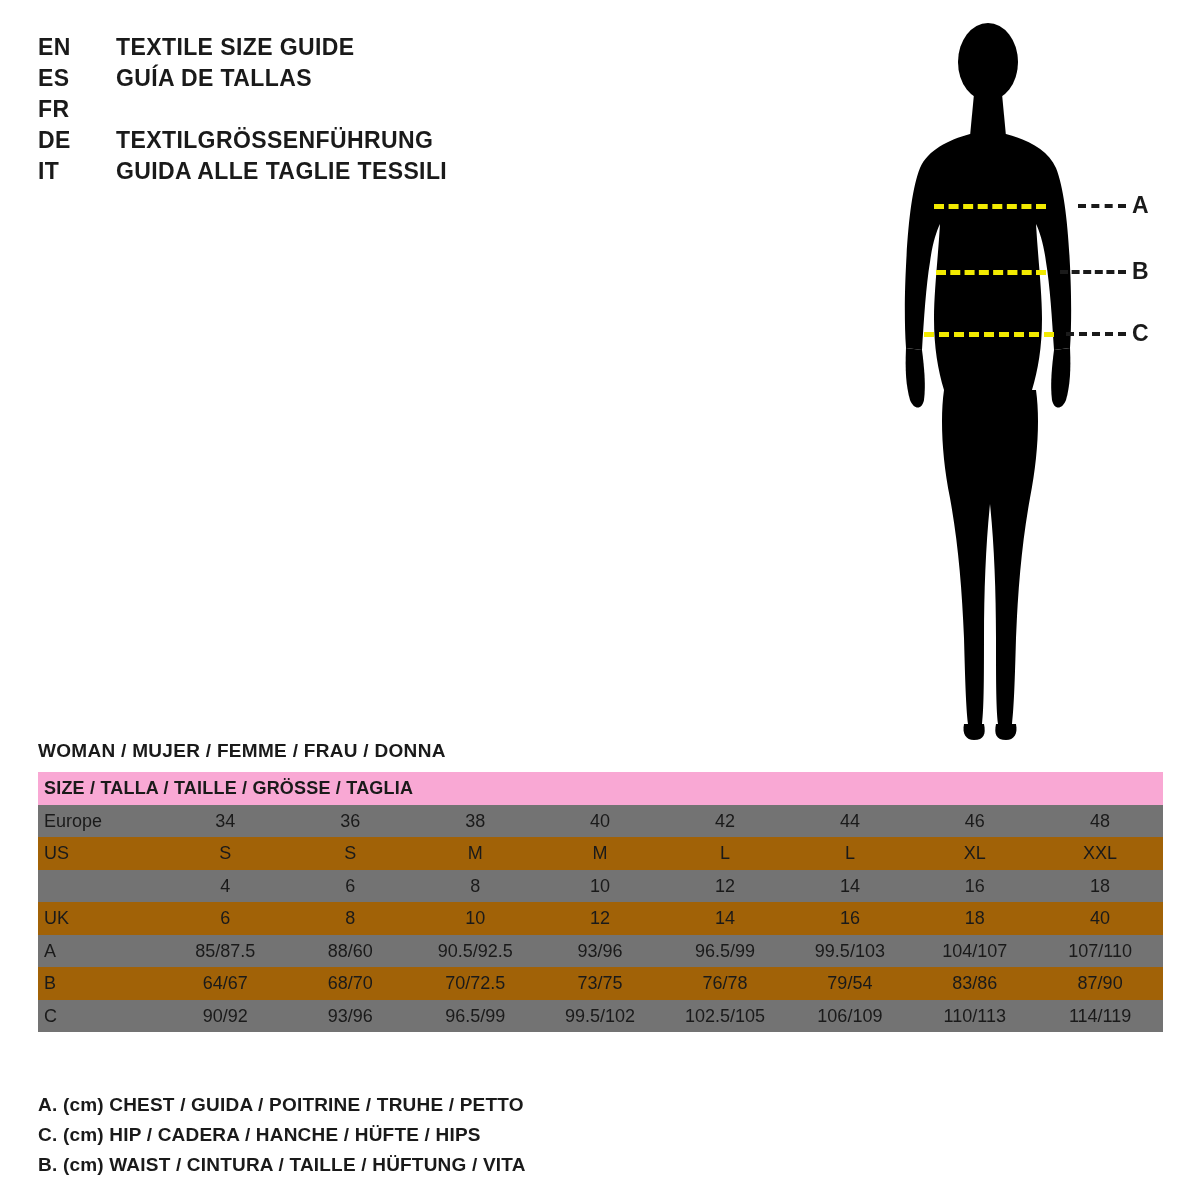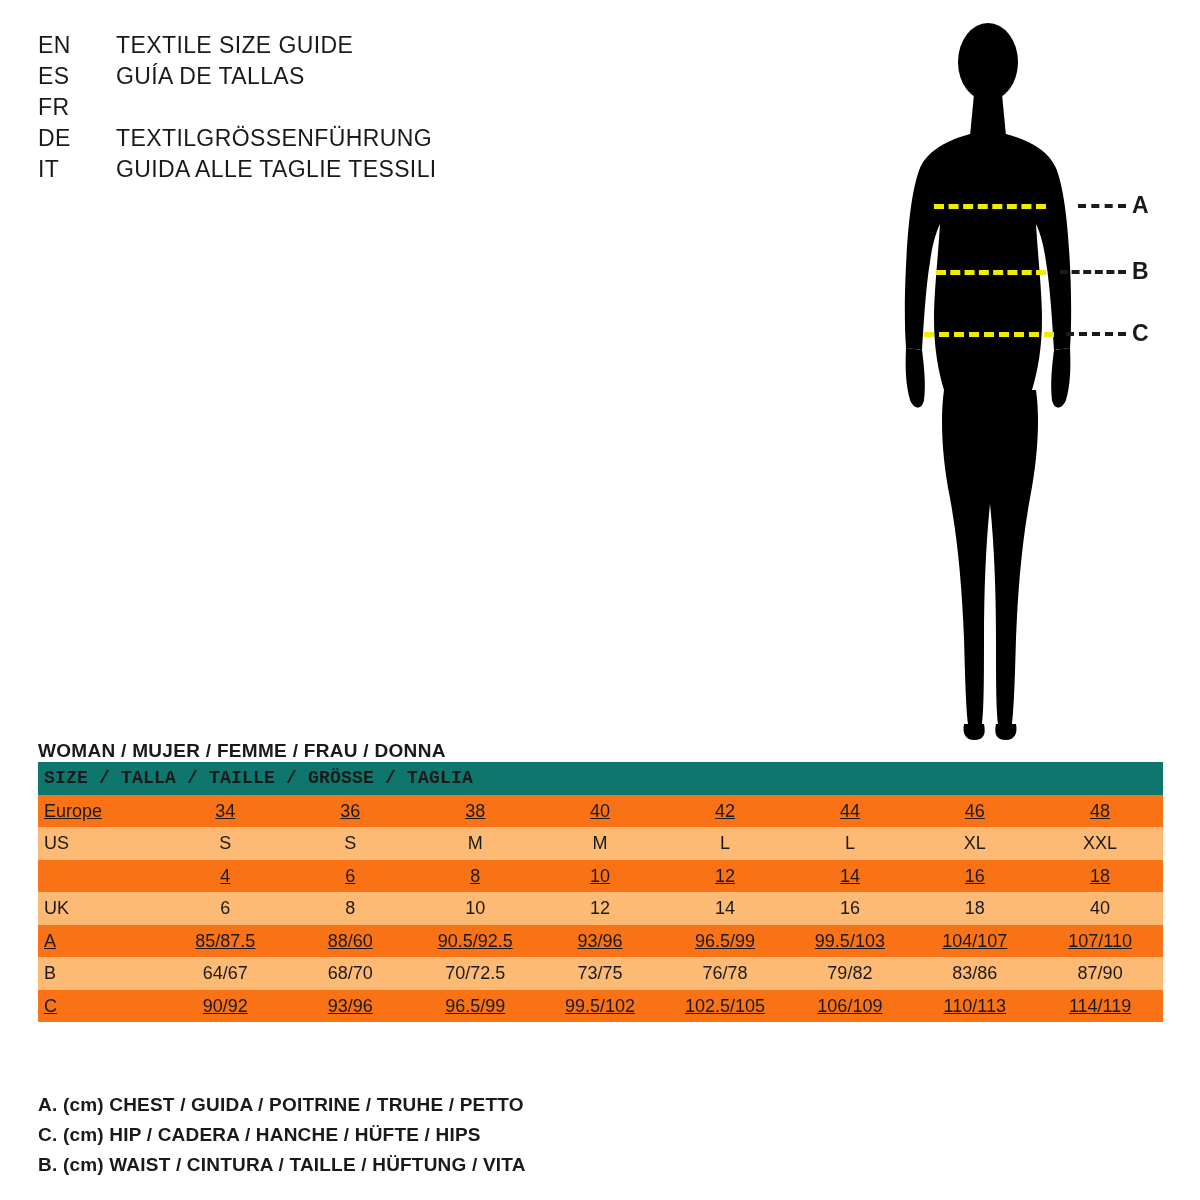--- a/index.html
+++ b/index.html
@@ -18,24 +18,24 @@
 
   
   #title-block {
     position: absolute;
     left: 38px;
     top: 30px;
     width: 560px;
   }
   .title-row {
     display: flex;
-    align-items: center;
+    align-items: flex-end;
     height: 31px;
     font-size: 23px;
-    font-weight: normal;
+    font-weight: bold;
     letter-spacing: 0.4px;
   }
   .title-lang {
     width: 78px;
     flex: 0 0 78px;
   }
   .title-text {
     flex: 1 1 auto;
   }
 
@@ -74,38 +74,36 @@
   #table-section {
     position: absolute;
     left: 38px;
     top: 740px;
     width: 1125px;
   }
   #section-heading {
     font-size: 19px;
     font-weight: bold;
     letter-spacing: 0.3px;
-    margin-bottom: 0;
+    margin-bottom: 10px;
   }
   table {
     border-collapse: collapse;
     width: 1125px;
     table-layout: fixed;
     font-size: 18px;
   }
   table tr.header-row {
-    background: #0f766e;
-    font-family: Liberation Mono, monospace;
+    background: #f9a8d4;
   }
   table tr.row-alt {
-    background: #fdba74;
+    background: #a16207;
   }
   table tr.row-plain {
-    background: #f97316;
-    text-decoration: underline;
+    background: #737373;
   }
   th, td {
     padding: 5px 6px;
     font-weight: normal;
     text-align: center;
     line-height: 1.25;
     white-space: nowrap;
   }
   th.label-col, td.label-col {
     text-align: left;
@@ -291,21 +289,21 @@
         <td>107/110</td>
       </tr>
 
       <tr class="row-alt">
         <td class="label-col">B</td>
         <td>64/67</td>
         <td>68/70</td>
         <td>70/72.5</td>
         <td>73/75</td>
         <td>76/78</td>
-        <td>79/82</td>
+        <td>79/54</td>
         <td>83/86</td>
         <td>87/90</td>
       </tr>
 
       <tr class="row-plain">
         <td class="label-col">C</td>
         <td>90/92</td>
         <td>93/96</td>
         <td>96.5/99</td>
         <td>99.5/102</td>

